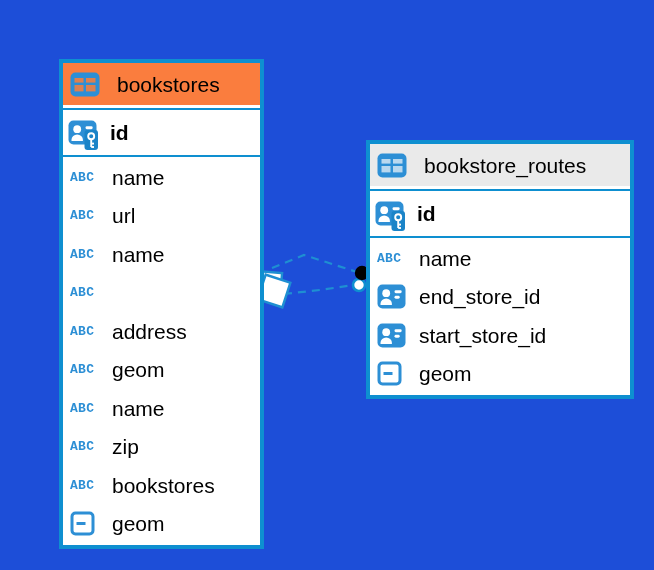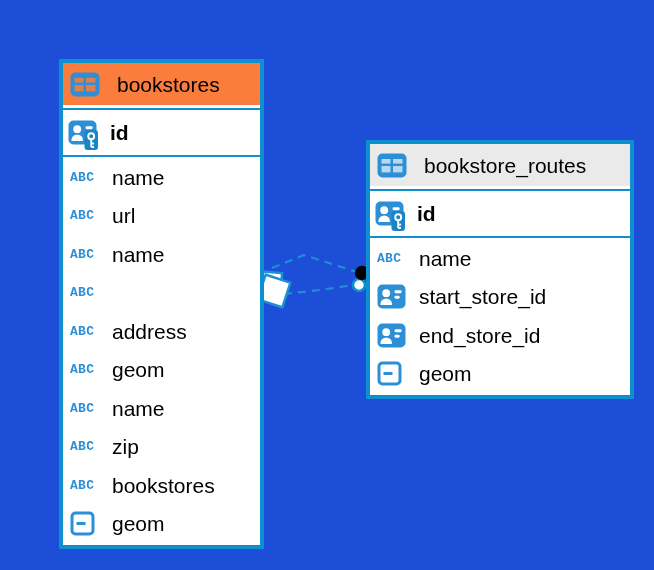--- a/index.html
+++ b/index.html
@@ -203,33 +203,33 @@
         <div class="colrow">
           <span class="ico">
             <svg width="29" height="25" viewBox="0 0 29 25">
               <rect x="0.5" y="0.5" width="28" height="24" rx="5" fill="#2D8FD5"></rect>
     <circle cx="9.2" cy="9.2" r="3.9" fill="#fff"></circle>
     <path d="M3.5 21 v-1.2 a5.7 5.2 0 0 1 11.4 0 V21 Z" fill="#fff"></path>
     <rect x="17.5" y="6.3" width="7.2" height="2.9" rx="1.4" fill="#fff"></rect>
     <rect x="17.5" y="11.8" width="5.2" height="2.9" rx="1.4" fill="#fff"></rect>
             </svg>
           </span>
-          <span class="lbl">start_store_id</span>
+          <span class="lbl">end_store_id</span>
         </div>
         <div class="colrow">
           <span class="ico">
             <svg width="29" height="25" viewBox="0 0 29 25">
               <rect x="0.5" y="0.5" width="28" height="24" rx="5" fill="#2D8FD5"></rect>
     <circle cx="9.2" cy="9.2" r="3.9" fill="#fff"></circle>
     <path d="M3.5 21 v-1.2 a5.7 5.2 0 0 1 11.4 0 V21 Z" fill="#fff"></path>
     <rect x="17.5" y="6.3" width="7.2" height="2.9" rx="1.4" fill="#fff"></rect>
     <rect x="17.5" y="11.8" width="5.2" height="2.9" rx="1.4" fill="#fff"></rect>
             </svg>
           </span>
-          <span class="lbl">end_store_id</span>
+          <span class="lbl">start_store_id</span>
         </div>
         <div class="colrow">
           <span class="ico">
             <svg width="25" height="25" viewBox="0 0 25 25">
     <rect x="2" y="2" width="21" height="21" rx="3.5" fill="none" stroke="#2D8FD5" stroke-width="3"></rect>
     <line x1="6.5" y1="12.5" x2="15.5" y2="12.5" stroke="#2D8FD5" stroke-width="3"></line>
             </svg>
           </span>
           <span class="lbl">geom</span>
         </div>

